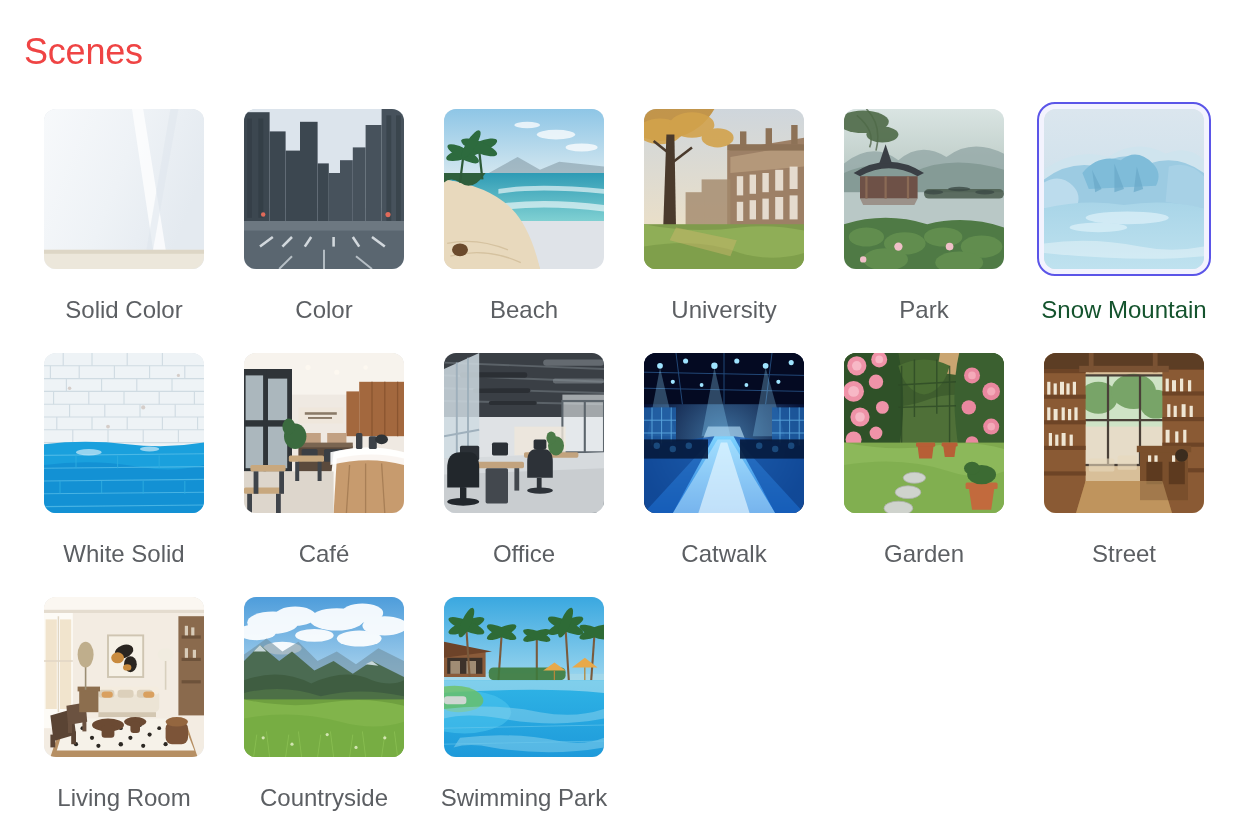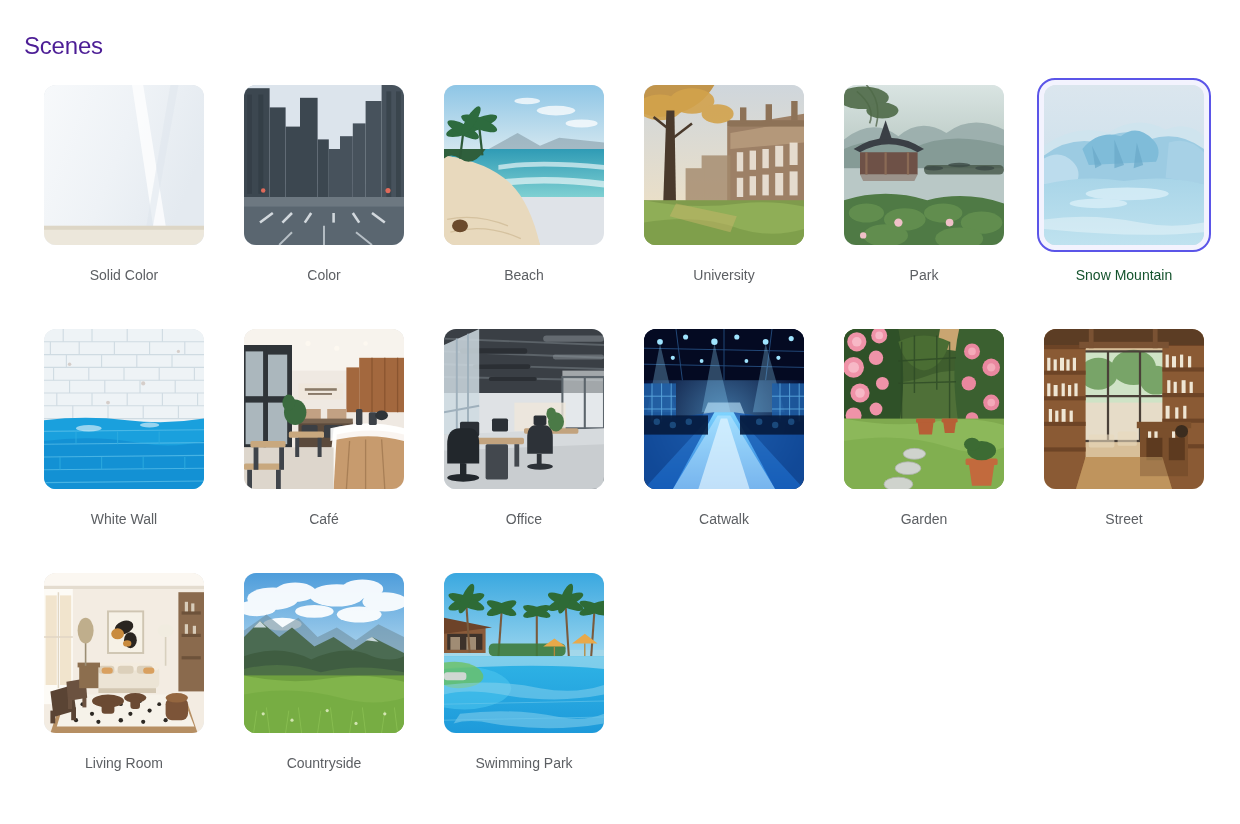--- a/index.html
+++ b/index.html
@@ -10,26 +10,26 @@
     background: #ffffff;
     font-family: "Liberation Sans", sans-serif;
     overflow: hidden;
   }
 
   #scene-picker {
     padding: 34px 0 0 24px;
   }
 
   #page-title {
-    font-size: 24px;
+    font-size: 36px;
     font-weight: 500;
-    color: #4c1d95;
+    color: #ef4444;
     letter-spacing: -0.2px;
     line-height: 1;
-    margin-bottom: 20px;
+    margin-bottom: 32px;
   }
 
   #scene-grid {
     display: grid;
     grid-template-columns: repeat(6, 200px);
     grid-auto-rows: 244px;
     column-gap: 0px;
     row-gap: 0px;
   }
 
@@ -63,22 +63,22 @@
     height: 100%;
     border-radius: 12px;
     overflow: hidden;
     position: relative;
     background: #dfe3e8;
   }
 
   .thumb svg { display: block; width: 100%; height: 100%; }
 
   .scene-label {
-    margin-top: 16px;
-    font-size: 14px;
+    margin-top: 22px;
+    font-size: 24px;
     line-height: 1;
     color: #5c5f63;
     text-align: center;
     white-space: nowrap;
   }
 
   .scene-tile.is-selected .scene-label {
     color: #14532d;
   }
 </style>
@@ -441,21 +441,21 @@
               </g>
       <g fill="#b9a296" opacity="0.45">
                 <circle cx="16" cy="22" r="1.1"></circle>
                 <circle cx="62" cy="34" r="1.3"></circle>
                 <circle cx="84" cy="14" r="1"></circle>
                 <circle cx="40" cy="46" r="1.2"></circle>
               </g>
     </svg>
           </div>
         </div>
-        <div class="scene-label">White Wall</div>
+        <div class="scene-label">White Solid</div>
       </div>
       <div class="scene-tile">
         <div class="thumb-frame">
           <div class="thumb">
             <svg viewBox="0 0 100 100" preserveAspectRatio="none">
       <rect width="100" height="100" fill="#efe9e2"></rect>
       <rect width="100" height="26" fill="#f7f3ed"></rect>
       <g fill="#fdf8f0">
                 <circle cx="20" cy="12" r="1.6"></circle>
                 <circle cx="40" cy="9" r="1.6"></circle>

